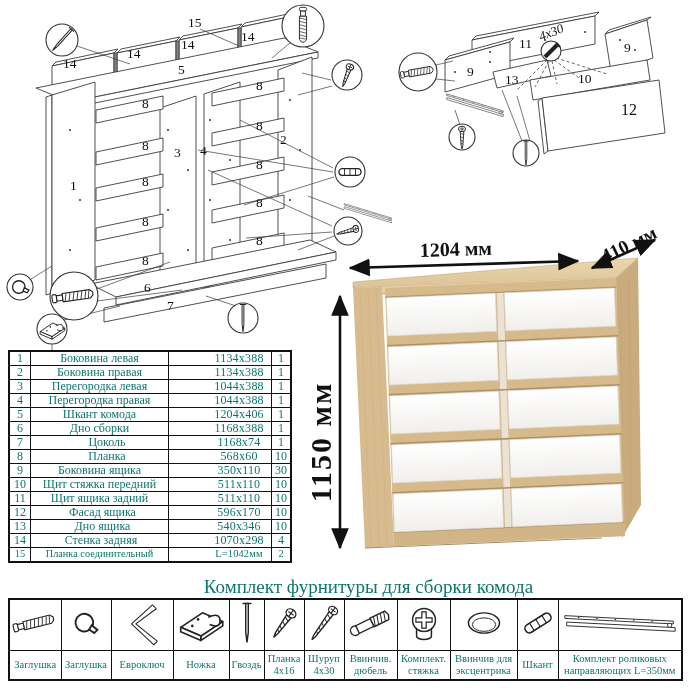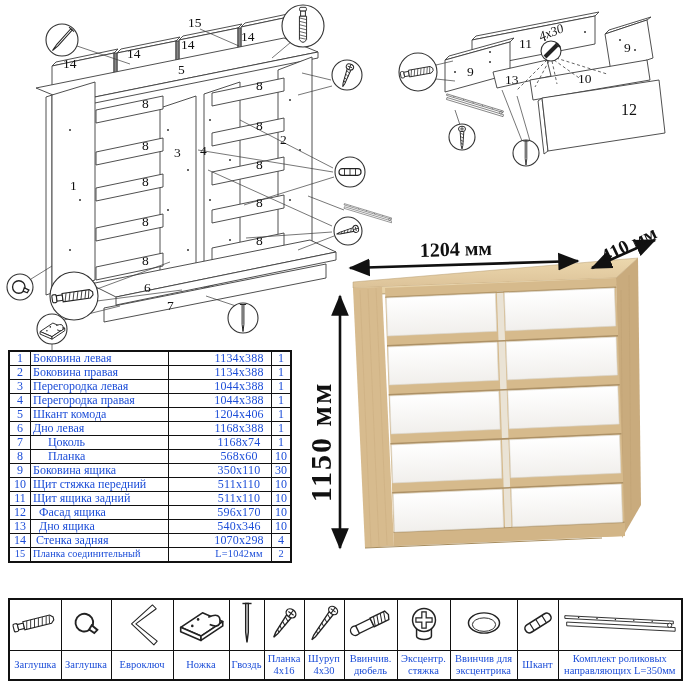--- a/index.html
+++ b/index.html
@@ -1,30 +1,30 @@
 <!DOCTYPE html>
 <html><head>
 <meta charset="utf-8">
 <style>
   html,body{margin:0;padding:0;background:#fff;}
   .page{position:relative;width:686px;height:700px;background:#fff;overflow:hidden;
-        font-family:"Liberation Serif",serif;color:#1d4ed8;}
+        font-family:"Liberation Serif",serif;color:#0f766e;}
   .abs{position:absolute;}
   svg text{font-family:"Liberation Serif",serif;fill:#111;}
   .dia-num{font-size:13.5px;}
   .dia-num-lg{font-size:16px;}
   .screw-size{font-size:13px;font-style:italic;}
 
   
   .parts{border-collapse:collapse;table-layout:fixed;width:241px;font-size:12px;}
   .parts td{border:1px solid #111;height:13px;padding:0 2px;line-height:1.05;
             white-space:nowrap;overflow:hidden;}
   .parts{border:2px solid #111;}
   .parts .c-num{width:20px;text-align:center;padding:0;}
-  .parts .c-name{width:133px;text-align:left;}
+  .parts .c-name{width:133px;text-align:center;}
   .parts .c-size{width:60px;text-align:center;letter-spacing:0.2px;padding-left:40px;}
   .parts .c-qty{width:18px;text-align:center;padding:0;}
   .parts tr:last-child td{font-size:10.3px;}
 
   
   .hw-title{width:673px;text-align:center;font-size:19px;padding-left:48px;box-sizing:border-box;}
   .hw{border-collapse:collapse;table-layout:fixed;width:673px;border:2px solid #111;}
   .hw td{border:1px solid #111;text-align:center;vertical-align:middle;padding:0;}
   .hw .r-icon td{height:48px;}
   .hw .r-name td{height:28px;font-size:10.5px;line-height:1.1;padding:0 1px;}
@@ -429,21 +429,21 @@
 
       <tr>
         <td class="c-num">5</td>
         <td class="c-name">Шкант комода</td>
         <td class="c-size">1204x406</td>
         <td class="c-qty">1</td>
       </tr>
 
       <tr>
         <td class="c-num">6</td>
-        <td class="c-name">Дно левая</td>
+        <td class="c-name">Дно сборки</td>
         <td class="c-size">1168x388</td>
         <td class="c-qty">1</td>
       </tr>
 
       <tr>
         <td class="c-num">7</td>
         <td class="c-name">&nbsp;&nbsp;&nbsp;&nbsp;&nbsp;Цоколь</td>
         <td class="c-size">1168x74</td>
         <td class="c-qty">1</td>
       </tr>
@@ -499,20 +499,21 @@
 
       <tr>
         <td class="c-num">15</td>
         <td class="c-name">Планка соединительный</td>
         <td class="c-size">L=1042мм</td>
         <td class="c-qty">2</td>
       </tr>
     </tbody>
 </table>
 
+<div class="abs hw-title" style="left:8px;top:576px">Комплект фурнитуры для сборки комода</div>
 
 <table class="hw abs" style="left:8px;top:598px">
   <colgroup>
     <col style="width:52px">
         <col style="width:50px">
         <col style="width:62px">
         <col style="width:56px">
     <col style="width:35px">
         <col style="width:40px">
         <col style="width:40px">
@@ -563,21 +564,21 @@
   </tr>
   <tr class="r-name">
     <td>Заглушка</td>
     <td>Заглушка</td>
     <td>Евроключ</td>
     <td>Ножка</td>
     <td>Гвоздь</td>
     <td>Планка 4x16</td>
     <td>Шуруп 4x30</td>
     <td>Ввинчив. дюбель</td>
-    <td>Эксцентр. стяжка</td>
+    <td>Комплект. стяжка</td>
     <td>Ввинчив для эксцентрика</td>
     <td>Шкант</td>
     <td>Комплект роликовых направляющих L=350мм</td>
   </tr>
 </tbody>
     </table>
 
 </div>
 
 </body></html>

